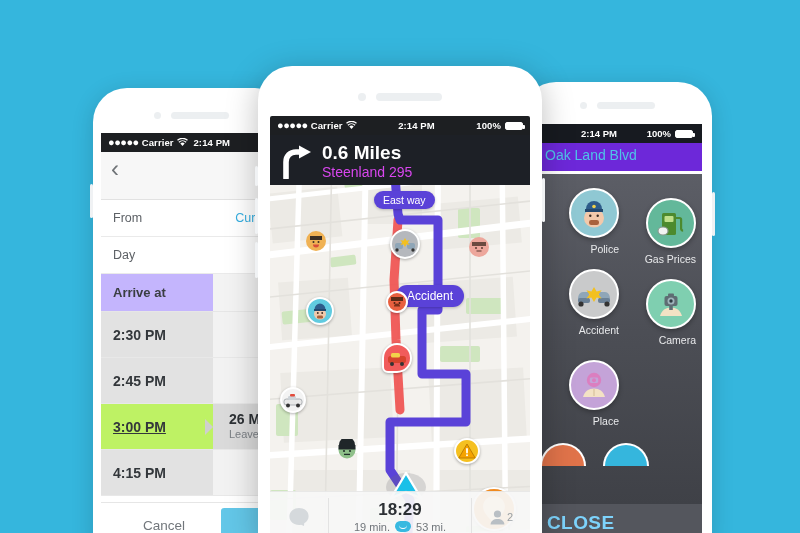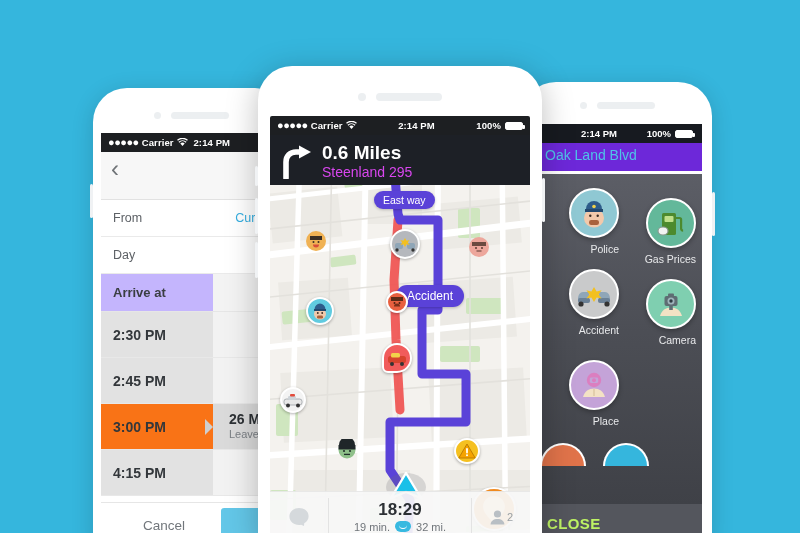--- a/index.html
+++ b/index.html
@@ -86,21 +86,21 @@
                       display:flex; align-items:center; padding-left:12px;
                       font-size:13px; font-weight:bold; color:#3a3e42; }
   .arrive-head .rest { flex:1; height:100%; background:#f3f3f3; }
 
   .time-list { background:#f2f2f2; }
   .time-row { height: 46px; display:flex; align-items:stretch;
               border-bottom:1px solid #e8e8e8; }
   .time-row .tcell { width:112px; background:#e2e2e2; display:flex; align-items:center;
                      padding-left:12px; font-size:14px; font-weight:bold; color:#33373b; }
   .time-row .rcell { flex:1; background:#f2f2f2; }
-  .time-row.sel .tcell { background:#f97316; }
+  .time-row.sel .tcell { background:#bef264;text-decoration:underline; }
   .time-row.sel .rcell { background:#dadada; position:relative;
                          display:flex; flex-direction:column; justify-content:center;
                          padding-left:16px; }
   .time-row.sel .rcell:before {
     content:""; position:absolute; left:-8px; top:50%; margin-top:-8px;
     border:8px solid transparent; border-left-color:#cfcfcf; }
   .eta-big { font-size:14px; font-weight:bold; color:#2d3135; line-height:15px; }
   .eta-sub { font-size:11px; color:#7a7f84; line-height:14px; white-space:nowrap; }
 
   .bottom-bar-l {
@@ -168,21 +168,21 @@
   }
   .rep-item { display:flex; flex-direction:column; align-items:flex-end; cursor:pointer; }
   .rep-circle { width:50px; height:50px; border-radius:50%; border:2.5px solid #fff;
                 display:flex; align-items:center; justify-content:center;
                 box-shadow:0 2px 5px rgba(0,0,0,.3); }
   .rep-label { margin-top:5px; font-size:10.5px; color:#e8e9eb; }
   .peek { position:absolute; bottom:38px; width:46px; height:23px;
           border-radius:23px 23px 0 0; border:2.5px solid #fff; border-bottom:none; }
   .close-bar { position:absolute; left:0; right:0; bottom:0; height:38px;
                background:#54565d; display:flex; align-items:center; padding-left:11px; }
-  .close-bar span { color:#bef264; font-size:15px; font-weight:bold; letter-spacing:.4px; }
+  .close-bar span { color:#7dd3fc; font-size:19px; font-weight:bold; letter-spacing:.4px; }
 </style>
 </head>
 <body>
 
 <div id="stage" style="background: rgb(53, 182, 221);">
 
   <div class="phone left">
     <div class="sidebtn" style="left:-3px; top:96px; height:34px;"></div>
     <div class="speaker-row">
       <div class="cam"></div>
@@ -563,21 +563,21 @@
           <div class="bb-side">
             <svg width="22" height="20" viewBox="0 0 22 20">
               <path d="M11 1c5.5 0 9.6 3.3 9.6 8.2 0 3-1.7 5.6-4.4 7.1L16 19l-3-1.3a12 12 0 0 1-2 .2C5.5 17.9 1.4 14.5 1.4 9.6 1.4 4.6 5.5 1 11 1z" fill="#d5d9dc"></path>
             </svg>
           </div>
           <div class="bb-mid">
             <div class="bb-time">18:29</div>
             <div class="bb-sub">
               <span>19 min.</span>
               <span class="wazelogo"></span>
-              <span>32 mi.</span>
+              <span>53 mi.</span>
             </div>
           </div>
           <div class="bb-side">
             <svg width="17" height="16" viewBox="0 0 17 16">
               <circle cx="8.5" cy="5" r="3.6" fill="#b9bfc4"></circle>
               <path d="M1.6 15.5c0-3.6 3.1-5.6 6.9-5.6s6.9 2 6.9 5.6z" fill="#b9bfc4"></path>
             </svg>
             <span class="friend-count">2</span>
           </div>
         </div>

